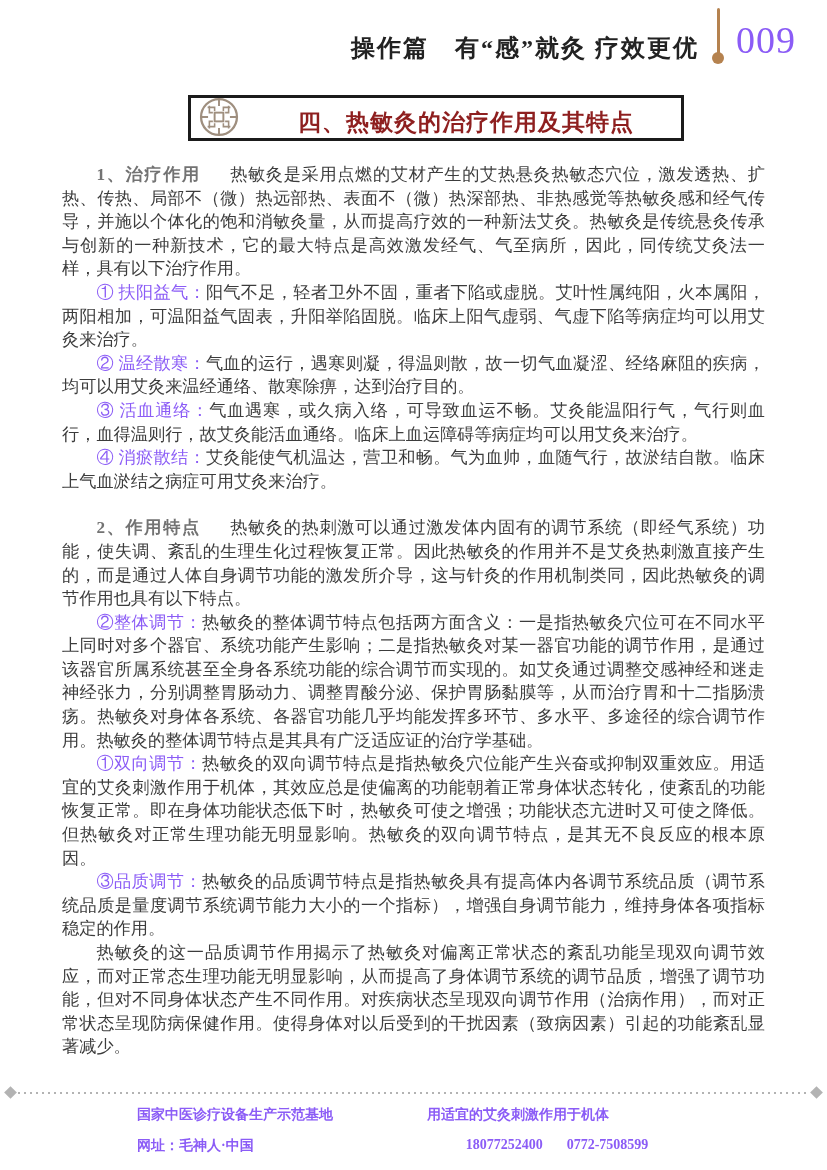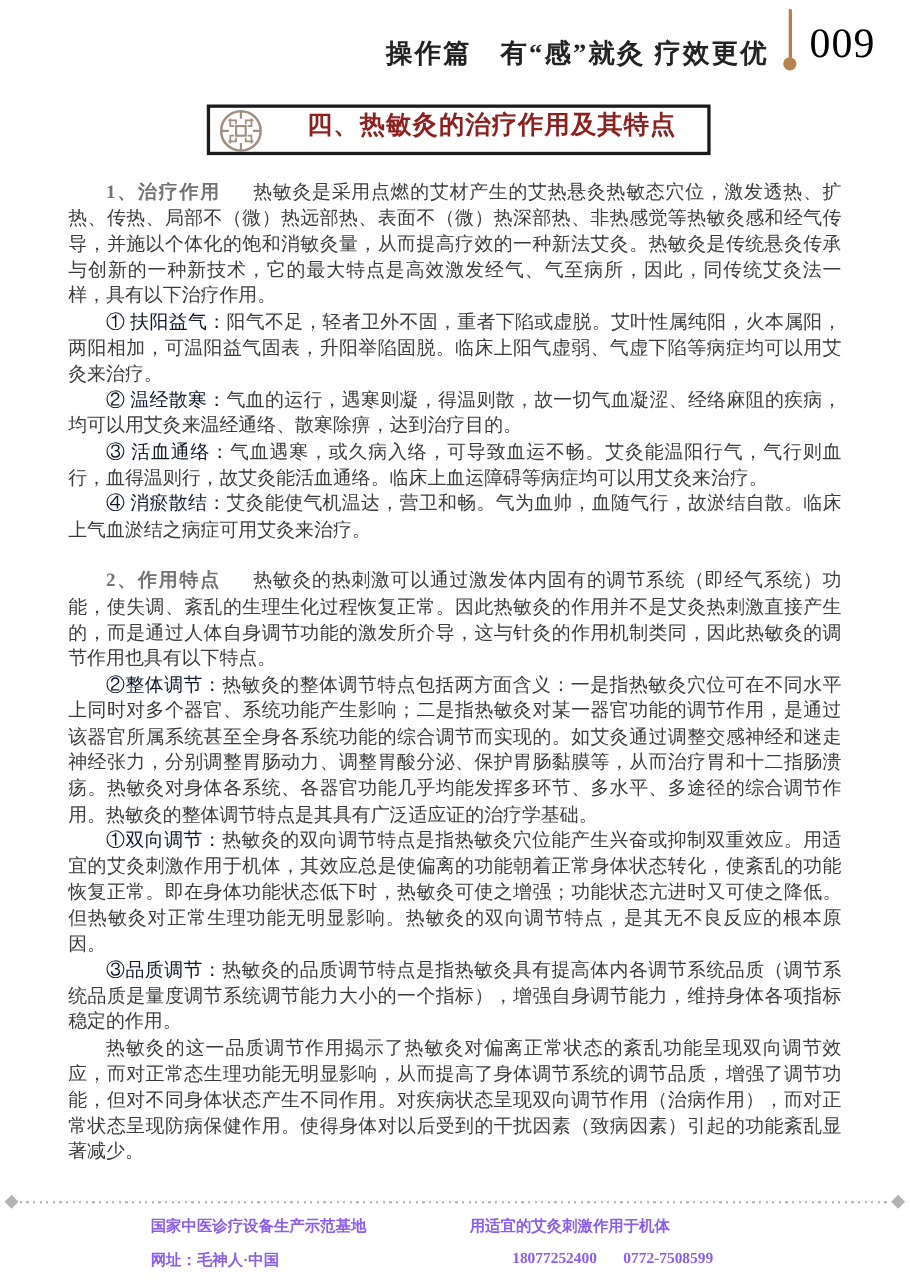--- a/index.html
+++ b/index.html
@@ -11,43 +11,43 @@
   .chapter-title{
     position:absolute;top:32px;right:128px;
     font-size:24px;font-weight:bold;color:#222;letter-spacing:2px;
     font-family:"Liberation Serif","DejaVu Serif",serif;
   }
   .pin{position:absolute;left:712px;top:8px;width:12px;height:60px;}
   .pin-line{position:absolute;left:5px;top:0;width:3px;height:46px;background:#b5824f;border-radius:2px;}
   .pin-dot{position:absolute;left:0;top:44px;width:12px;height:12px;border-radius:50%;background:#b5824f;}
   .page-number{
     position:absolute;left:736px;top:18px;width:80px;
-    font-size:38px;color:#000000;letter-spacing:1px;
+    font-size:38px;color:#8b5cf6;letter-spacing:1px;
     font-family:"Liberation Serif","DejaVu Serif",serif;
   }
   
   .title-box{
-    position:absolute;left:188px;top:95px;width:458px;height:46px;
+    position:absolute;left:188px;top:95px;width:496px;height:46px;
     border:3px solid #1b1b1b;box-sizing:border-box;background:#fff;
-    display:flex;align-items:flex-start;
+    display:flex;align-items:flex-end;
   }
   .title-icon-cell{width:56px;display:flex;align-items:center;justify-content:center;flex:0 0 auto;}
   .title-divider{width:4px;background:#161616;flex:0 0 auto;margin:1px 0;}
   .section-title{
     flex:1;margin:0;display:flex;align-items:center;justify-content:center;
     font-size:23px;font-weight:bold;color:#8e1f1f;letter-spacing:1px;
   }
   
   .body-text{
     position:absolute;left:62px;right:62px;top:163px;
     font-size:17.2px;line-height:23.6px;color:#3c3c3c;text-align:justify;
   }
   .para{margin:0;text-indent:2em;}
   .h-orange{color:#737373;font-weight:bold;margin-right:1.7em;letter-spacing:1px;}
-  .item-label{color:#0f172a;}
+  .item-label{color:#8b5cf6;}
   .section-gap{margin-top:23px;}
   
   .dotted-rule{position:absolute;left:6px;right:6px;top:1088px;display:flex;align-items:center;}
   .diamond{width:9px;height:9px;background:#b3b3b3;transform:rotate(45deg);flex:0 0 auto;}
   .dots{
     flex:1;height:3px;margin:0 3px;
     background-image:repeating-linear-gradient(to right,#b3b3b3 0 2px,transparent 2px 6px);
     background-position:center;background-size:100% 2px;background-repeat:no-repeat;
   }
   .footer-col{position:absolute;top:1106px;width:260px;text-align:left;color:#8b5cf6;font-size:14px;font-weight:700;}

